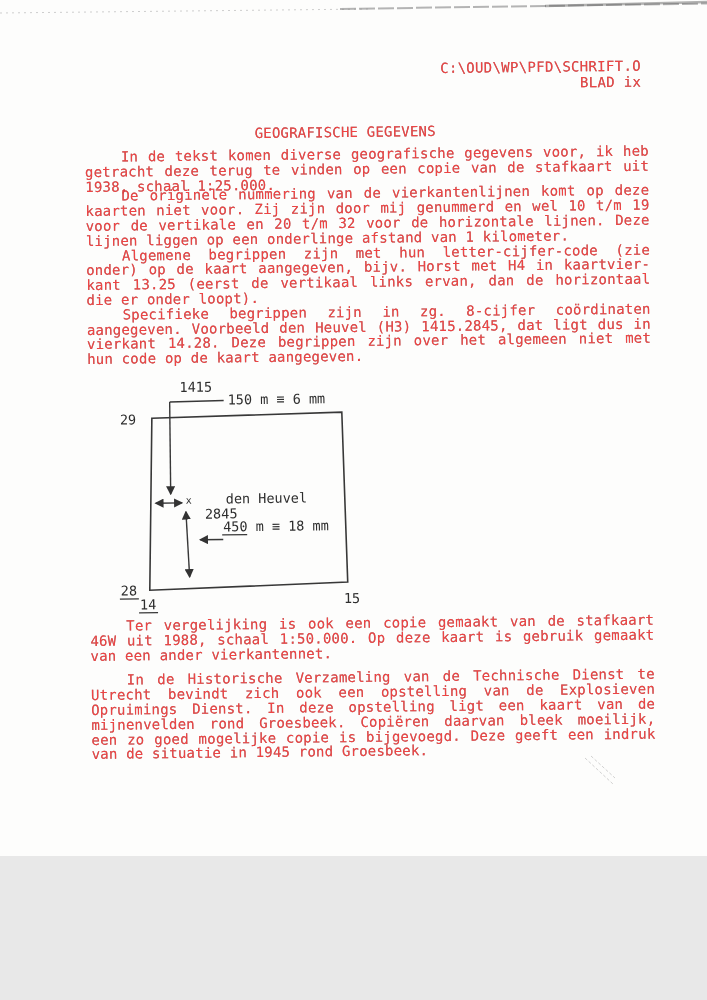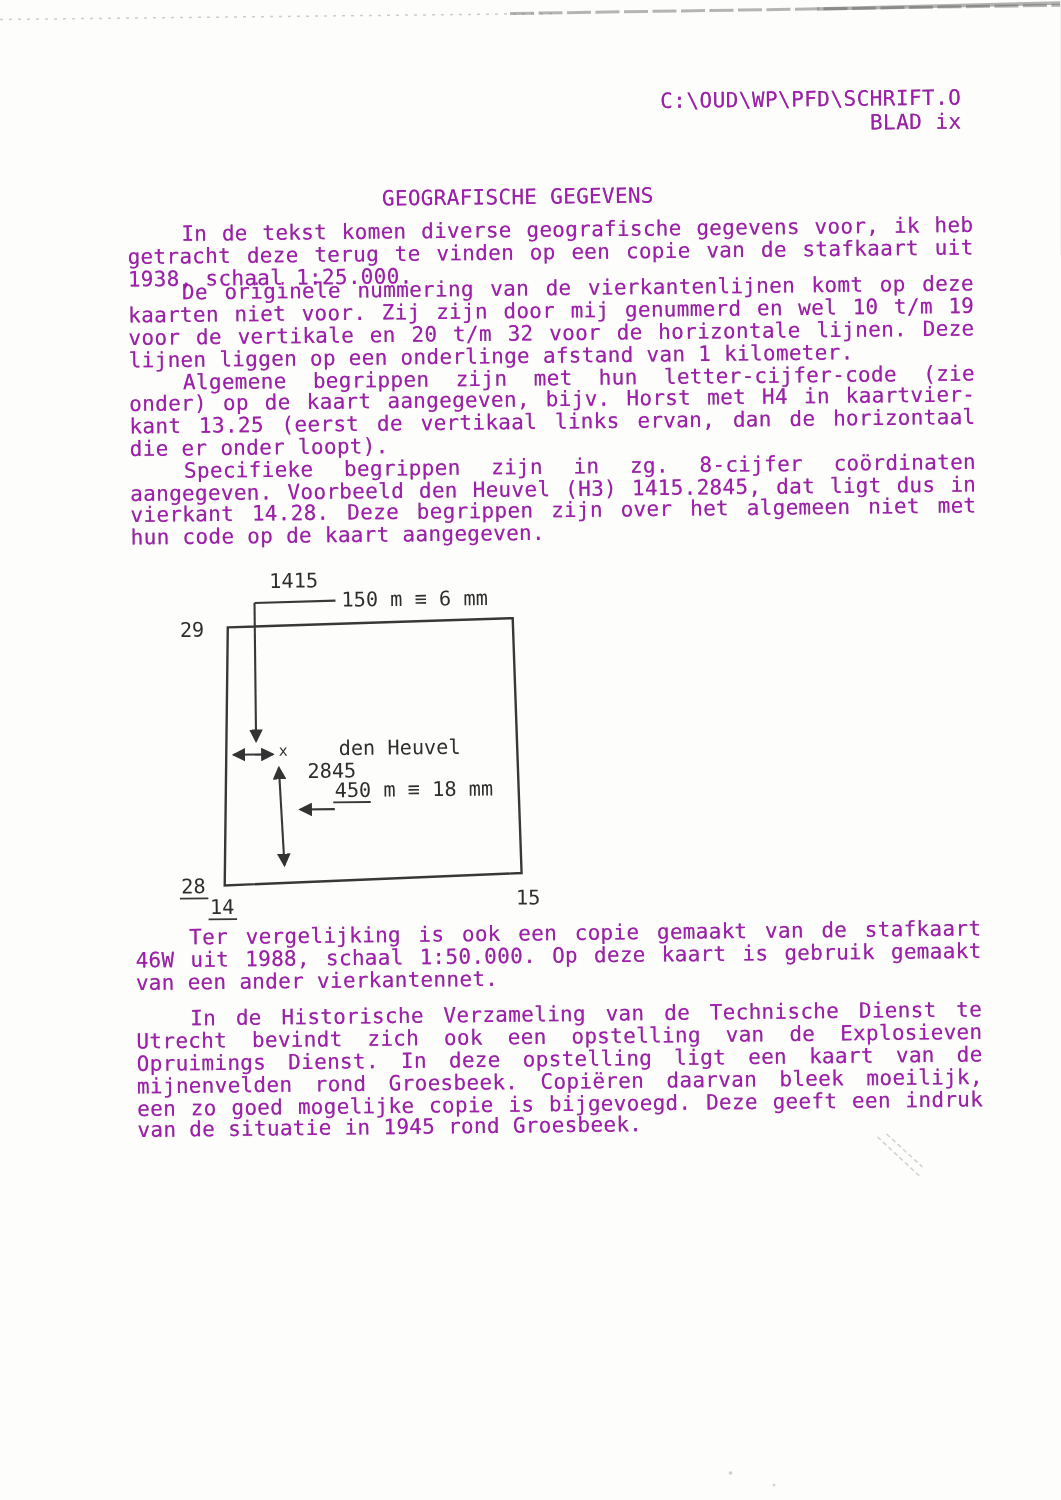--- a/index.html
+++ b/index.html
@@ -1,20 +1,20 @@
 <!DOCTYPE html>
 <html><head>
 <meta charset="utf-8">
 <style>
   html,body{margin:0;padding:0;background:#e8e8e8;}
   .page{
-    position:relative;width:707px;height:1000px;margin:0 auto;
+    position:relative;width:707px;height:856px;margin:0 auto;
     background:#fdfdfc;overflow:hidden;
     font-family:"DejaVu Sans Mono","Liberation Mono",monospace;
-    color:#a21caf;
+    color:#ef4444;
   }
   .content{position:absolute;left:0;top:0;width:707px;height:1000px;
     transform:rotate(-0.65deg);transform-origin:350px 430px;}
   .doc-header{
     position:absolute;top:62px;right:62px;text-align:right;
     font-size:14px;line-height:15.5px;letter-spacing:.3px;
     text-shadow:0 0 .4px rgba(40,40,40,.55);
   }
   .doc-title{
     position:absolute;left:258px;top:124px;margin:0;

